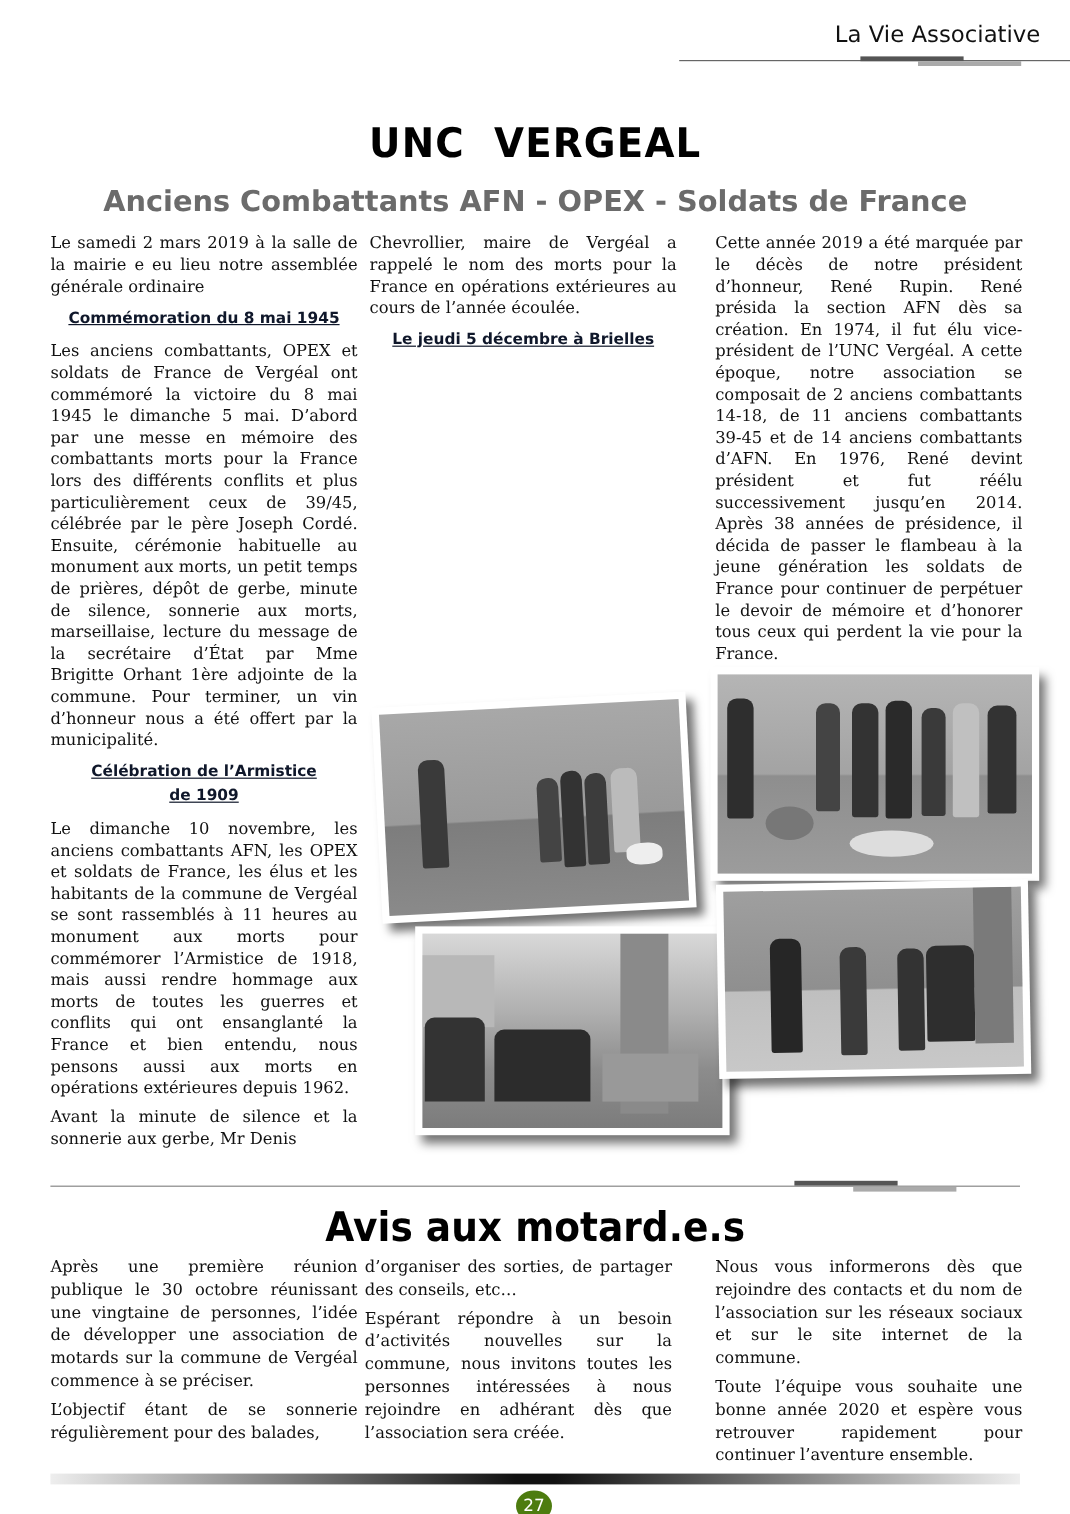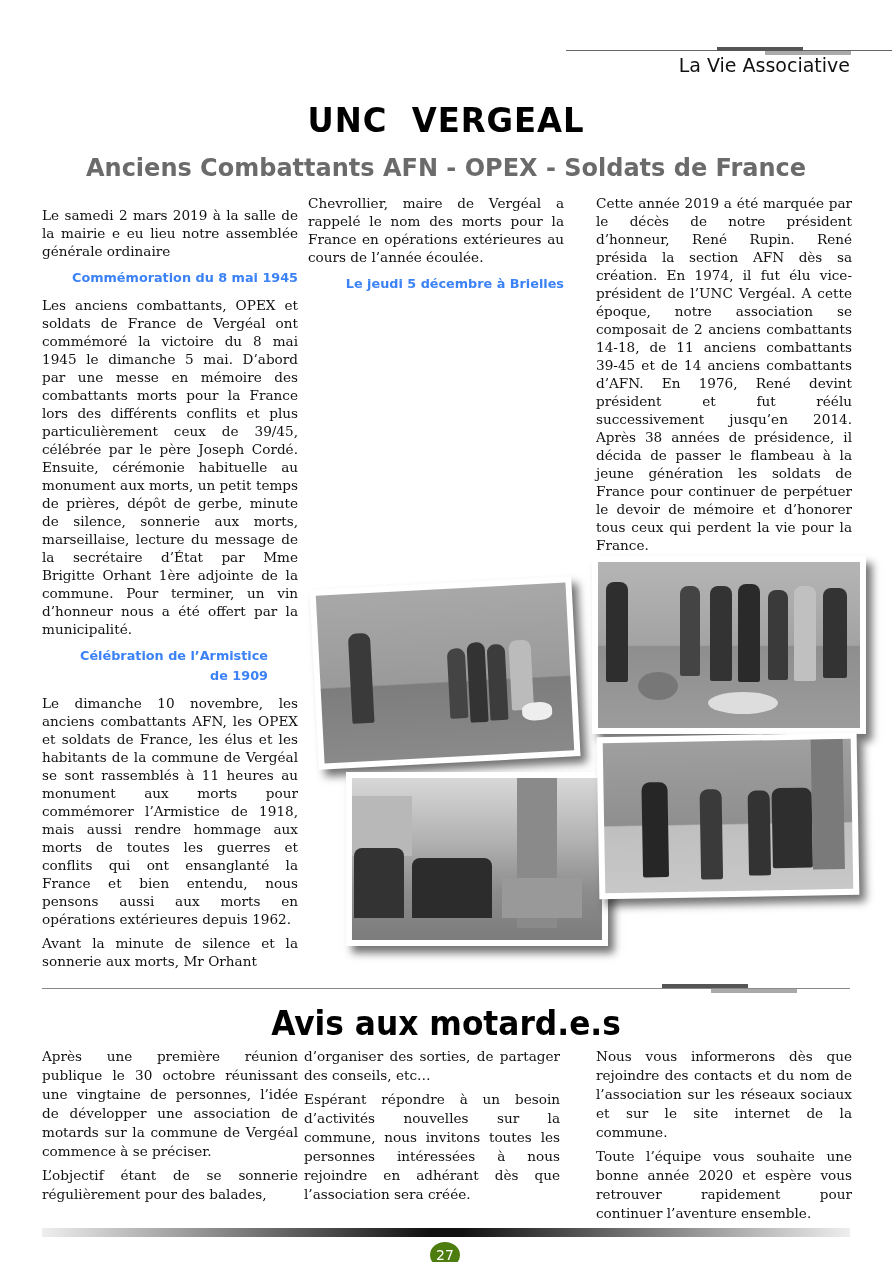--- a/index.html
+++ b/index.html
@@ -1,27 +1,27 @@
 <!DOCTYPE html>
 <html><head>
 <meta charset="utf-8">
 <style>
   html, body { margin:0; padding:0; background:#fff; }
   body { width:892px; height:1262px; position:relative; overflow:hidden; font-family:"DejaVu Serif", serif; color:#111; }
   .abs { position:absolute; }
-  .header-title { right:42px; top:18px; font-family:"DejaVu Sans", sans-serif; font-size:19px; color:#111;margin-top:36px; }
+  .header-title { right:25px; top:18px; font-family:"DejaVu Sans", sans-serif; font-size:19px; color:#111; }
   .header-line { left:566px; right:0; top:50px; height:1px; background:#666; }
   .header-bar1 { left:717px; width:86px; top:47px; height:4px; background:#555; }
   .header-bar2 { left:765px; width:86px; top:51px; height:4px; background:#aaa; }
   .title1 { left:0; right:0; top:100px; text-align:center; font-family:"DejaVu Sans", sans-serif; font-weight:bold; font-size:34px; letter-spacing:1px; color:#000; transform:scaleX(0.95); }
   .subtitle1 { left:0; right:0; top:154px; text-align:center; font-family:"DejaVu Sans", sans-serif; font-weight:bold; font-size:24px; color:#6b6b6b; }
   .col { width:256px; font-size:13.6px; line-height:18px; text-align:justify; }
   .col p { margin:0 0 6px 0; }
-  .col h4 { margin:8px 0 8px 0; text-align:right; font-family:"DejaVu Sans", sans-serif; font-weight:bold; font-size:12.8px; color:#3b82f6; line-height:20px; }
-  .col1 { left:42px; top:194px;margin-top:12px; }
+  .col h4 { margin:8px 0 8px 0; text-align:center; font-family:"DejaVu Sans", sans-serif; font-weight:bold; font-size:12.8px; color:#0f172a; line-height:20px;text-decoration:underline; }
+  .col1 { left:42px; top:194px; }
   .col2 { left:308px; top:194px; }
   .col3 { left:596px; top:194px; }
   .photo { background:#fff; padding:6px; box-shadow:6px 7px 8px rgba(0,0,0,0.55); }
   .photo .img { width:100%; height:100%; position:relative; overflow:hidden; }
   .ph1 { left:314px; top:583px; width:250px; height:168px; transform:rotate(-3deg); }
   .ph2 { left:592px; top:556px; width:262px; height:166px; }
   .ph3 { left:346px; top:772px; width:250px; height:162px; }
   .ph4 { left:598px; top:735px; width:248px; height:150px; transform:rotate(-1deg); }
   .sep-line { left:42px; right:42px; top:988px; height:1px; background:#888; }
   .sep-bar1 { left:662px; width:86px; top:984px; height:4px; background:#555; }
@@ -45,21 +45,21 @@
 
 <div class="abs title1" style="white-space:pre;">UNC  VERGEAL</div>
 <div class="abs subtitle1">Anciens Combattants AFN - OPEX - Soldats de France</div>
 
 <div class="abs col col1">
   <p>Le samedi 2 mars 2019 à la salle de la mairie e eu lieu notre assemblée générale ordinaire</p>
   <h4>Commémoration du 8 mai 1945</h4>
   <p>Les anciens combattants, OPEX et soldats de France de Vergéal ont commémoré la victoire du 8 mai 1945 le dimanche 5 mai. D’abord par une messe en mémoire des combattants morts pour la France lors des différents conflits et plus particulièrement ceux de 39/45, célébrée par le père Joseph Cordé. Ensuite, cérémonie habituelle au monument aux morts, un petit temps de prières, dépôt de gerbe, minute de silence, sonnerie aux morts, marseillaise, lecture du message de la secrétaire d’État par Mme Brigitte Orhant 1ère adjointe de la commune. Pour terminer, un vin d’honneur nous a été offert par la municipalité.</p>
   <h4 style="padding:0 30px;">Célébration de l’Armistice de 1909</h4>
   <p>Le dimanche 10 novembre, les anciens combattants AFN, les OPEX et soldats de France, les élus et les habitants de la commune de Vergéal se sont rassemblés à 11 heures au monument aux morts pour commémorer l’Armistice de 1918, mais aussi rendre hommage aux morts de toutes les guerres et conflits qui ont ensanglanté la France et bien entendu, nous pensons aussi aux morts en opérations extérieures depuis 1962.</p>
-  <p>Avant la minute de silence et la sonnerie aux morts, Mr Orhant</p>
+  <p>Avant la minute de silence et la sonnerie aux gerbe, Mr Denis</p>
 </div>
 
 <div class="abs col col2">
   <p>Chevrollier, maire de Vergéal a rappelé le nom des morts pour la France en opérations extérieures au cours de l’année écoulée.</p>
   <h4>Le jeudi 5 décembre à Brielles</h4>
 </div>
 
 <div class="abs col col3">
   <p>Cette année 2019 a été marquée par le décès de notre président d’honneur, René Rupin. René présida la section AFN dès sa création. En 1974, il fut élu vice-président de l’UNC Vergéal. A cette époque, notre association se composait de 2 anciens combattants 14-18, de 11 anciens combattants 39-45 et de 14 anciens combattants d’AFN. En 1976, René devint président et fut réélu successivement jusqu’en 2014. Après 38 années de présidence, il décida de passer le flambeau à la jeune génération les soldats de France pour continuer de perpétuer le devoir de mémoire et d’honorer tous ceux qui perdent la vie pour la France.</p>
   <p>Merci René pour tout ce que tu as fait pour l’UNC Vergéal</p>

